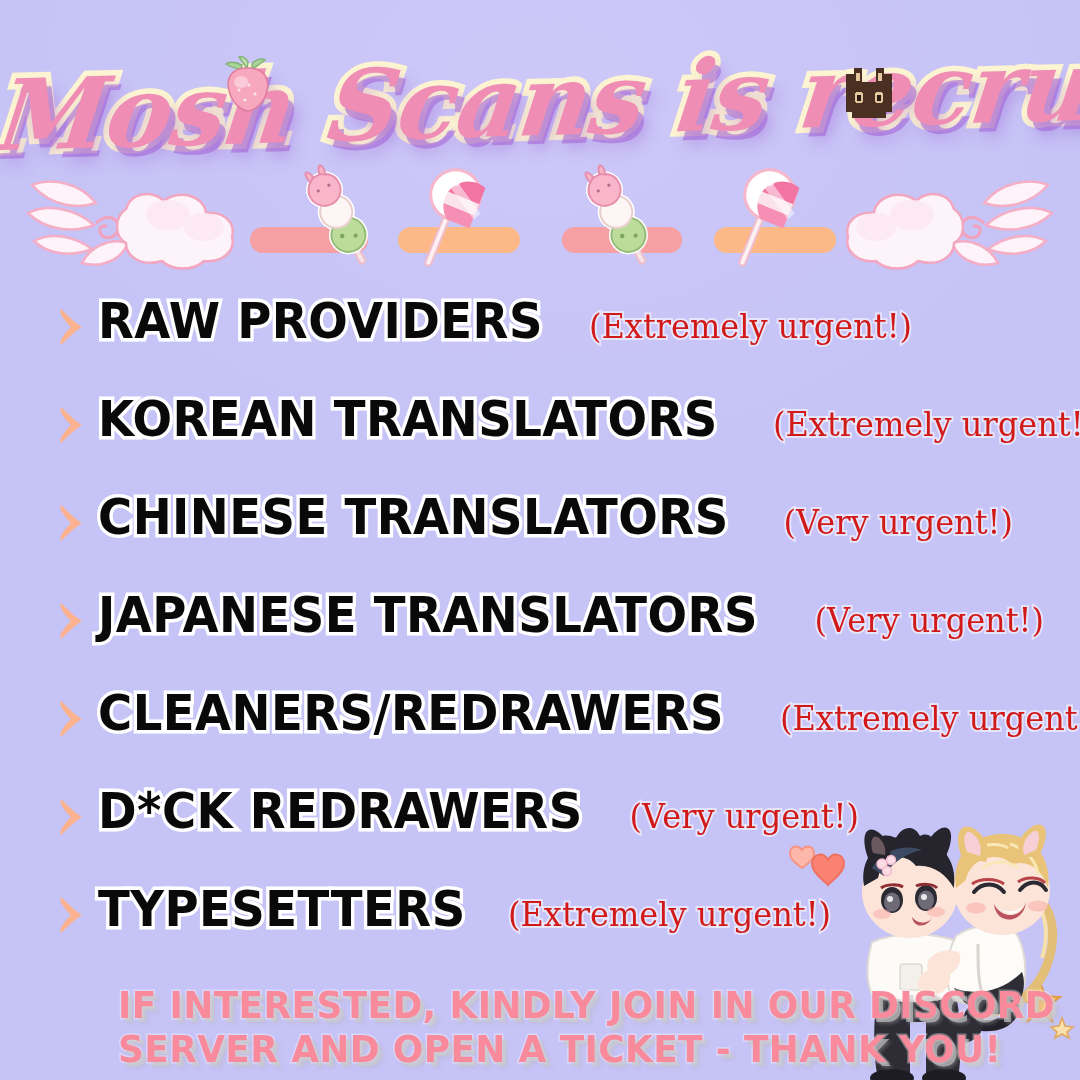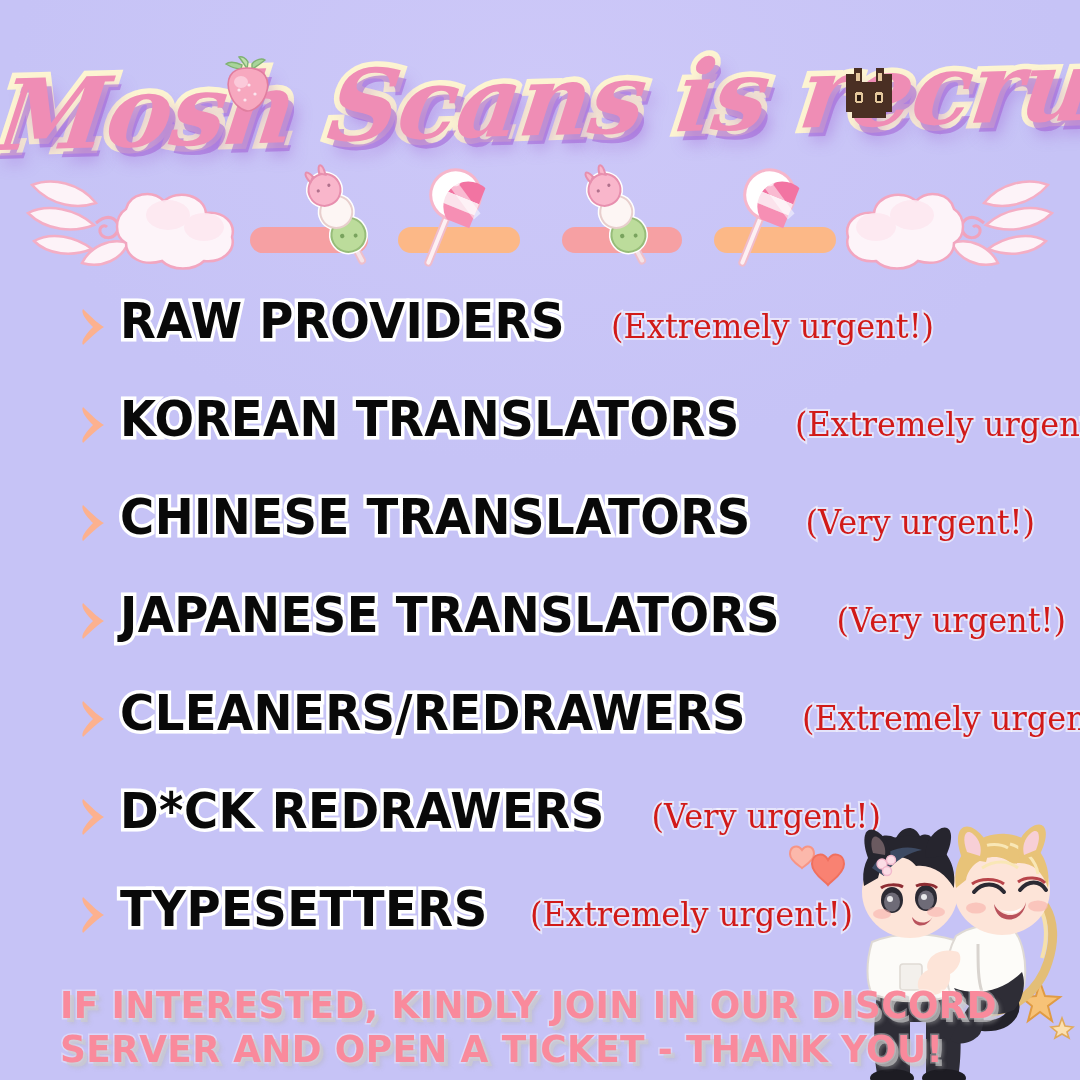--- a/index.html
+++ b/index.html
@@ -86,21 +86,20 @@
   
   #roles{
     position:absolute; top:288px; left:0; width:1080px;
   }
   .role-row{
     position:relative;
     display:flex;
     align-items:baseline;
     padding-left:56px;
     height:98px;
-    margin-left:22px;
   }
   .chev{
     position:absolute; left:58px; top:18px;
     width:26px; height:42px;
   }
   .role-name{
     font-family:"DejaVu Sans", sans-serif;
     font-weight:700;
     font-size:49px;
     line-height:68px;
@@ -123,21 +122,21 @@
     paint-order:stroke fill;
     white-space:nowrap;
     margin-left:18px;
     transform:scaleX(.97);
   }
 
   
   #footer{
     position:absolute; left:0; bottom:8px; width:1080px;
     text-align:left;
-    padding-left:60px;
+    padding-left:118px;
   }
   .footer-line{
     font-family:"DejaVu Sans", sans-serif;
     font-weight:700;
     font-size:37px;
     line-height:44px;
     letter-spacing:.4px;
     color:#f98a9c;
     -webkit-text-stroke:3px rgba(255,255,255,.35);
     paint-order:stroke fill;

